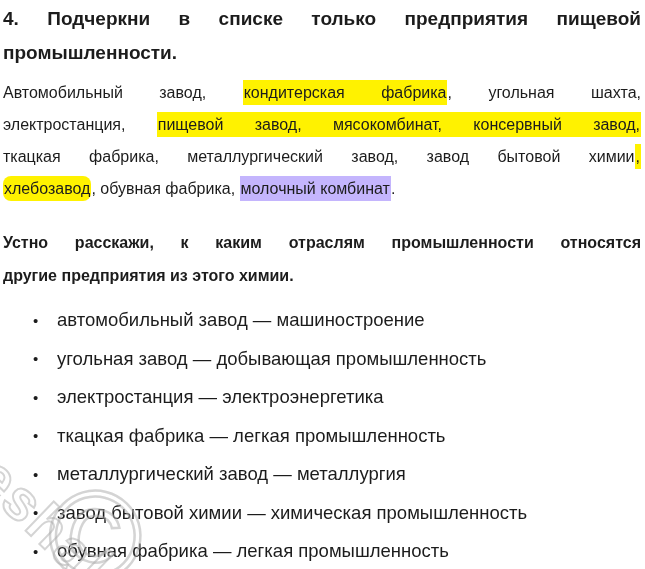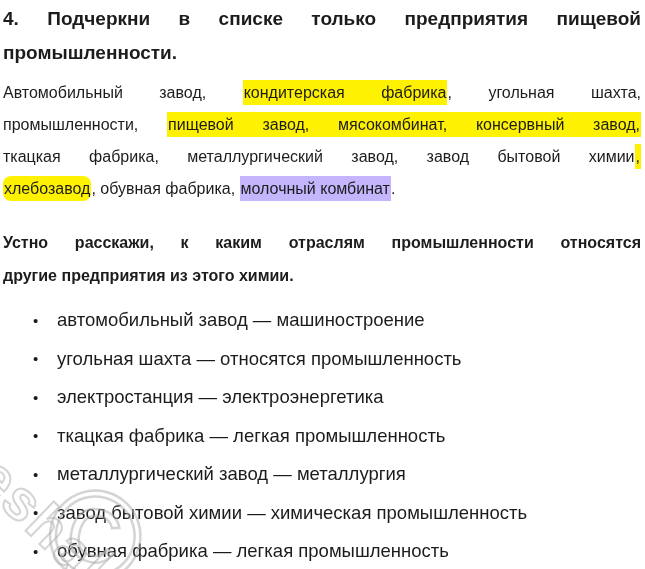--- a/index.html
+++ b/index.html
@@ -98,38 +98,38 @@
 
 <div class="page">
 
   <div class="h1">
     <div class="jline">4. Подчеркни в списке только предприятия пищевой</div>
     <div class="jline lastline">промышленности.</div>
   </div>
 
   <div class="para">
       <div class="jline"><span>Автомобильный завод, </span><span class="hl" style="background: rgb(255, 242, 0);">кондитерская фабрика</span><span>, угольная шахта,</span></div>
-      <div class="jline"><span>промышленности, </span><span class="hl" style="background: rgb(255, 242, 0);">пищевой завод, мясокомбинат, консервный завод,</span></div>
+      <div class="jline"><span>электростанция, </span><span class="hl" style="background: rgb(255, 242, 0);">пищевой завод, мясокомбинат, консервный завод,</span></div>
       <div class="jline"><span>ткацкая фабрика, металлургический завод, завод бытовой химии</span><span class="hl" style="background: rgb(255, 242, 0);">,</span></div>
       <div class="jline lastline"><span class="hl" style="background: rgb(255, 242, 0); border-radius: 8px;">хлебозавод</span><span>, обувная фабрика, </span><span class="hl" style="background: #c4b5fd;">молочный комбинат</span><span>.</span></div>
     </div>
 
   <div class="h2">
     <div class="jline">Устно расскажи, к каким отраслям промышленности относятся</div>
     <div class="jline lastline">другие предприятия из этого химии.</div>
   </div>
 
   <ul class="bullets">
       <li>
         <span class="bullet-marker">•</span>
         <span>автомобильный завод — машиностроение</span>
       </li>
       <li>
         <span class="bullet-marker">•</span>
-        <span>угольная шахта — относятся промышленность</span>
+        <span>угольная завод — добывающая промышленность</span>
       </li>
       <li>
         <span class="bullet-marker">•</span>
         <span>электростанция — электроэнергетика</span>
       </li>
       <li>
         <span class="bullet-marker">•</span>
         <span>ткацкая фабрика — легкая промышленность</span>
       </li>
       <li>

